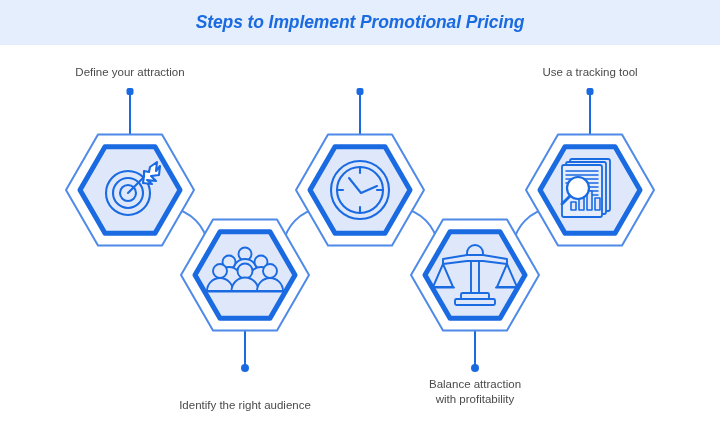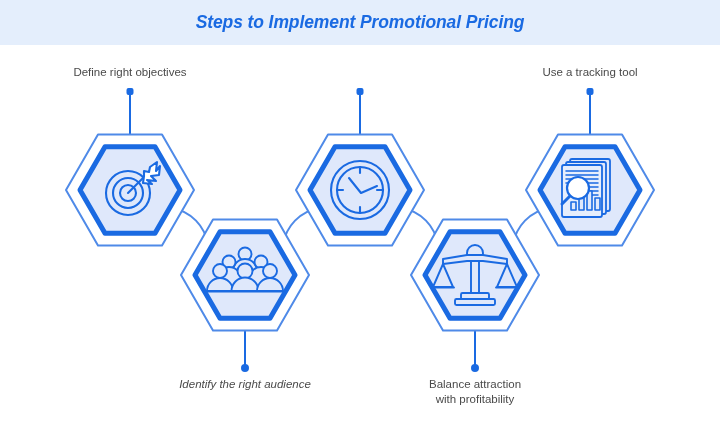--- a/index.html
+++ b/index.html
@@ -187,23 +187,23 @@
           <rect x="-3" y="1" width="5" height="19"></rect>
           <rect x="5" y="8" width="5" height="12"></rect>
         </g>
 
         <circle cx="-12" cy="-2" r="11" fill="#ffffff" stroke-width="2.2"></circle>
         <line x1="-20" y1="6" x2="-28" y2="14" stroke-width="3"></line>
       </g>
     </g>
   </svg>
 
-  <div class="caption" style="left:30px; top:65px; width:200px;">Define right objectives</div>
-
-  <div class="caption" style="left:145px; top:377px; width:200px;font-style:italic;">Identify the right audience</div>
+  <div class="caption" style="left:30px; top:65px; width:200px;">Define your attraction</div>
+
+  <div class="caption" style="left:145px; top:398px; width:200px;">Identify the right audience</div>
 
 
   <div class="caption" style="left:375px; top:377px; width:200px;">Balance attraction
 with profitability</div>
 
   <div class="caption" style="left:490px; top:65px; width:200px;">Use a tracking tool</div>
 
 </div>
 
 </body></html>

